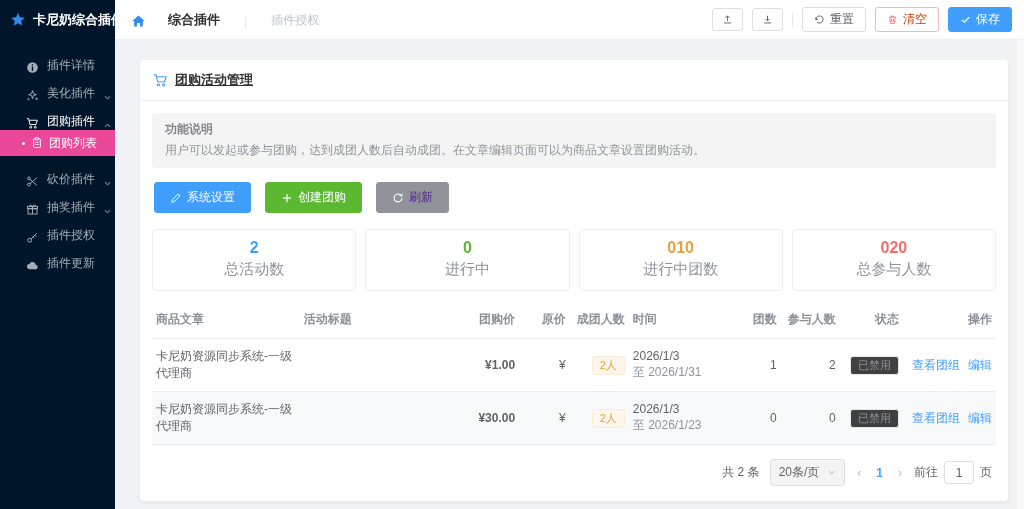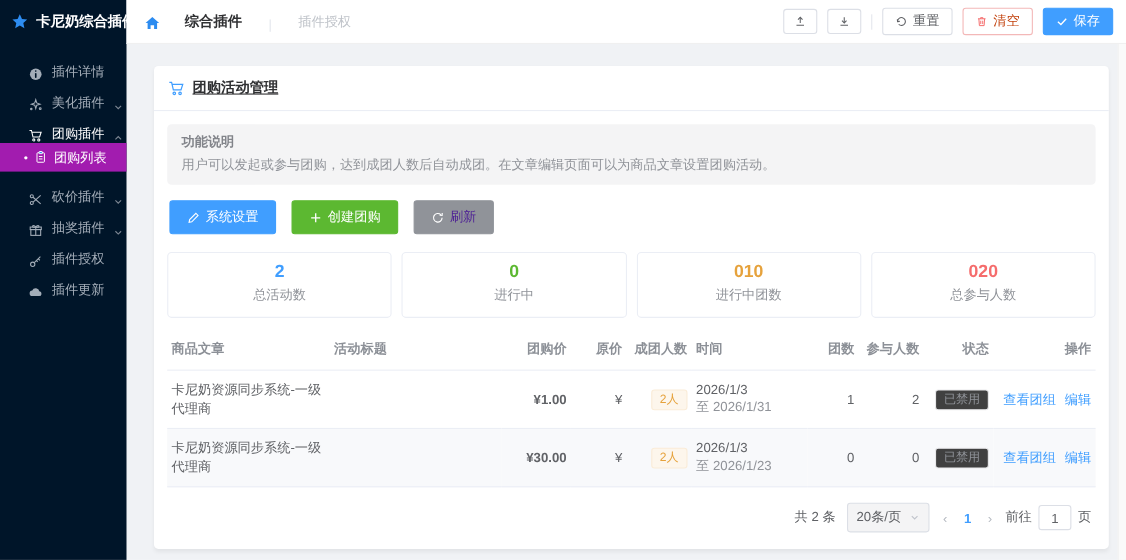--- a/index.html
+++ b/index.html
@@ -13,21 +13,21 @@
   
   .sidebar { width:115px; min-width:115px; background:#001529; height:509px; display:flex; flex-direction:column; }
   .logo-row { height:40px; display:flex; align-items:center; gap:7px; padding:0 10px; }
   .logo-title { color:#ffffff; font-weight:bold; font-size:13px; white-space:nowrap; }
   .menu { padding-top:6px; }
   .menu-item { height:28px; display:flex; align-items:flex-end; gap:8px; padding:0 26px; color:#a3adb8; cursor:pointer; white-space:nowrap; }
   .menu-item .mi-icon { width:13px; height:13px; flex:0 0 13px; }
   .menu-item .chev { margin-left:auto; color:#7d8793; }
   .menu-item.parent-open { color:#ffffff; }
   .submenu-item { height:26px; display:flex; align-items:center; gap:6px; padding:0 12px 0 22px; color:#a3adb8; cursor:pointer; }
-  .submenu-item.active { background:#a21caf; color:#ffffff; }
+  .submenu-item.active { background:#ec4899; color:#ffffff; }
   .subdot { width:3px; height:3px; border-radius:50%; background:#ffffff; }
 
   
   .main { flex:1; display:flex; flex-direction:column; position:relative; }
   .topbar { height:40px; background:#ffffff; border-bottom:1px solid #f0f0f0; display:flex; align-items:center; padding:0 12px 0 16px; }
   .crumb { display:flex; align-items:flex-end; gap:22px; }
   .crumb-primary { font-weight:bold; color:#303133; font-size:13px; }
   .crumb-sep { color:#e4e7ed; margin:0 2px; }
   .crumb-secondary { color:#bfc3c9; }
   .topbar-actions { margin-left:auto; display:flex; align-items:center; gap:9px; }
@@ -49,21 +49,21 @@
 
   .notice { background:#f4f4f5; border-radius:4px; padding:8px 13px 9px; color:#909399; }
   .notice-title { font-weight:bold; color:#82848a; margin-bottom:4px; }
 
   .action-row { display:flex; gap:14px; margin:14px 2px 16px; }
   .action-row .btn { padding:8px 15px; }
 
   .stats { display:flex; gap:9px; margin-bottom:10px; }
   .stat { flex:1; border:1px solid #ebeef5; border-radius:4px; background:#fff; text-align:center; padding:9px 0 11px; }
   .stat-num { font-size:16px; font-weight:bold; margin-bottom:3px; }
-  .stat-label { color:#909399; font-size:12px; }
+  .stat-label { color:#909399; font-size:15px; }
 
   table.grid { width:100%; border-collapse:collapse; table-layout:fixed; }
   .grid th { color:#8c9097; font-weight:bold; text-align:left; padding:10px 4px; border-bottom:1px solid #ebeef5; font-size:12px; }
   .grid td { padding:9px 4px; border-bottom:1px solid #ebeef5; color:#606266; vertical-align:middle; }
   .grid .ct { text-align:right; }
   .grid tr.striped td { background:#f8f9fb; }
   .price { color:#f56c6c; font-weight:bold; }
   .orig { color:#909399; }
   .tag { display:inline-block; border-radius:3px; padding:2px 7px; font-size:11px; line-height:1.2; }
   .tag-warning { background:#fdf6ec; color:#e6a23c; border:1px solid #faecd8; }

